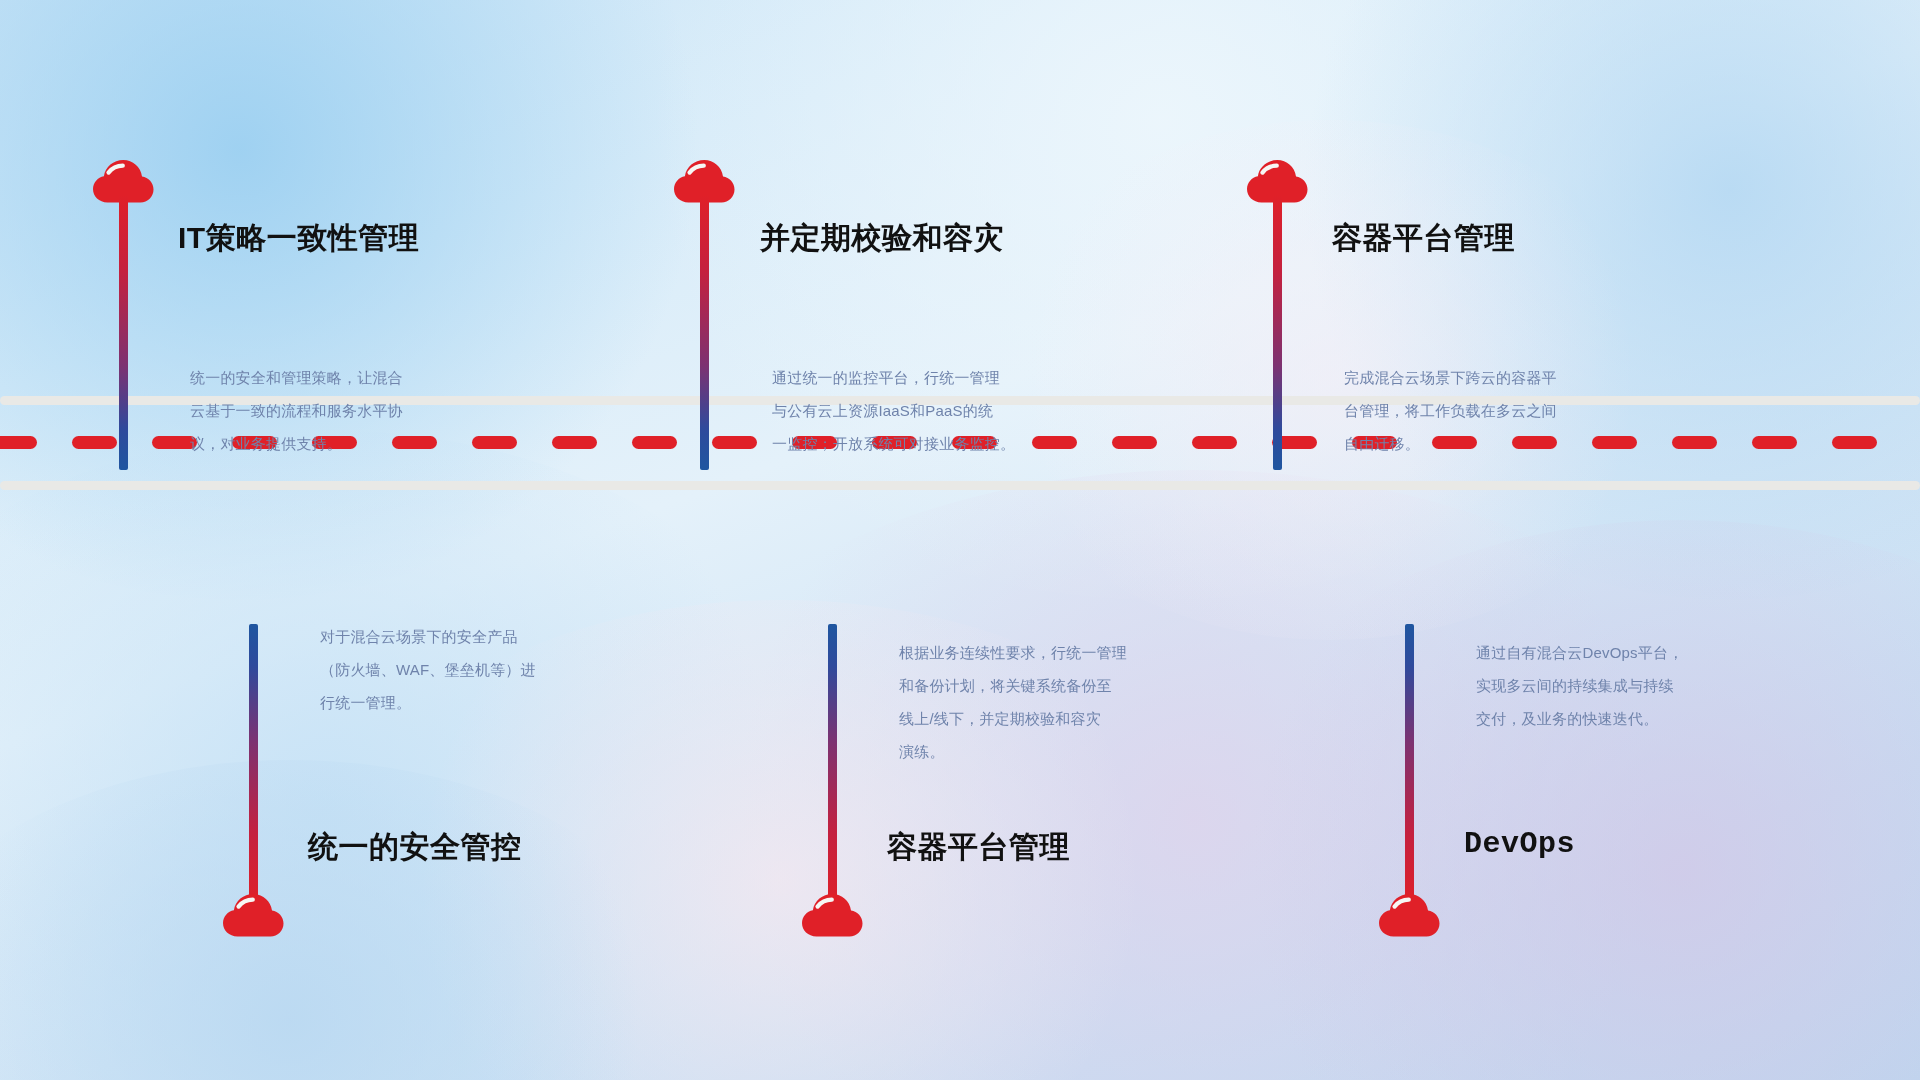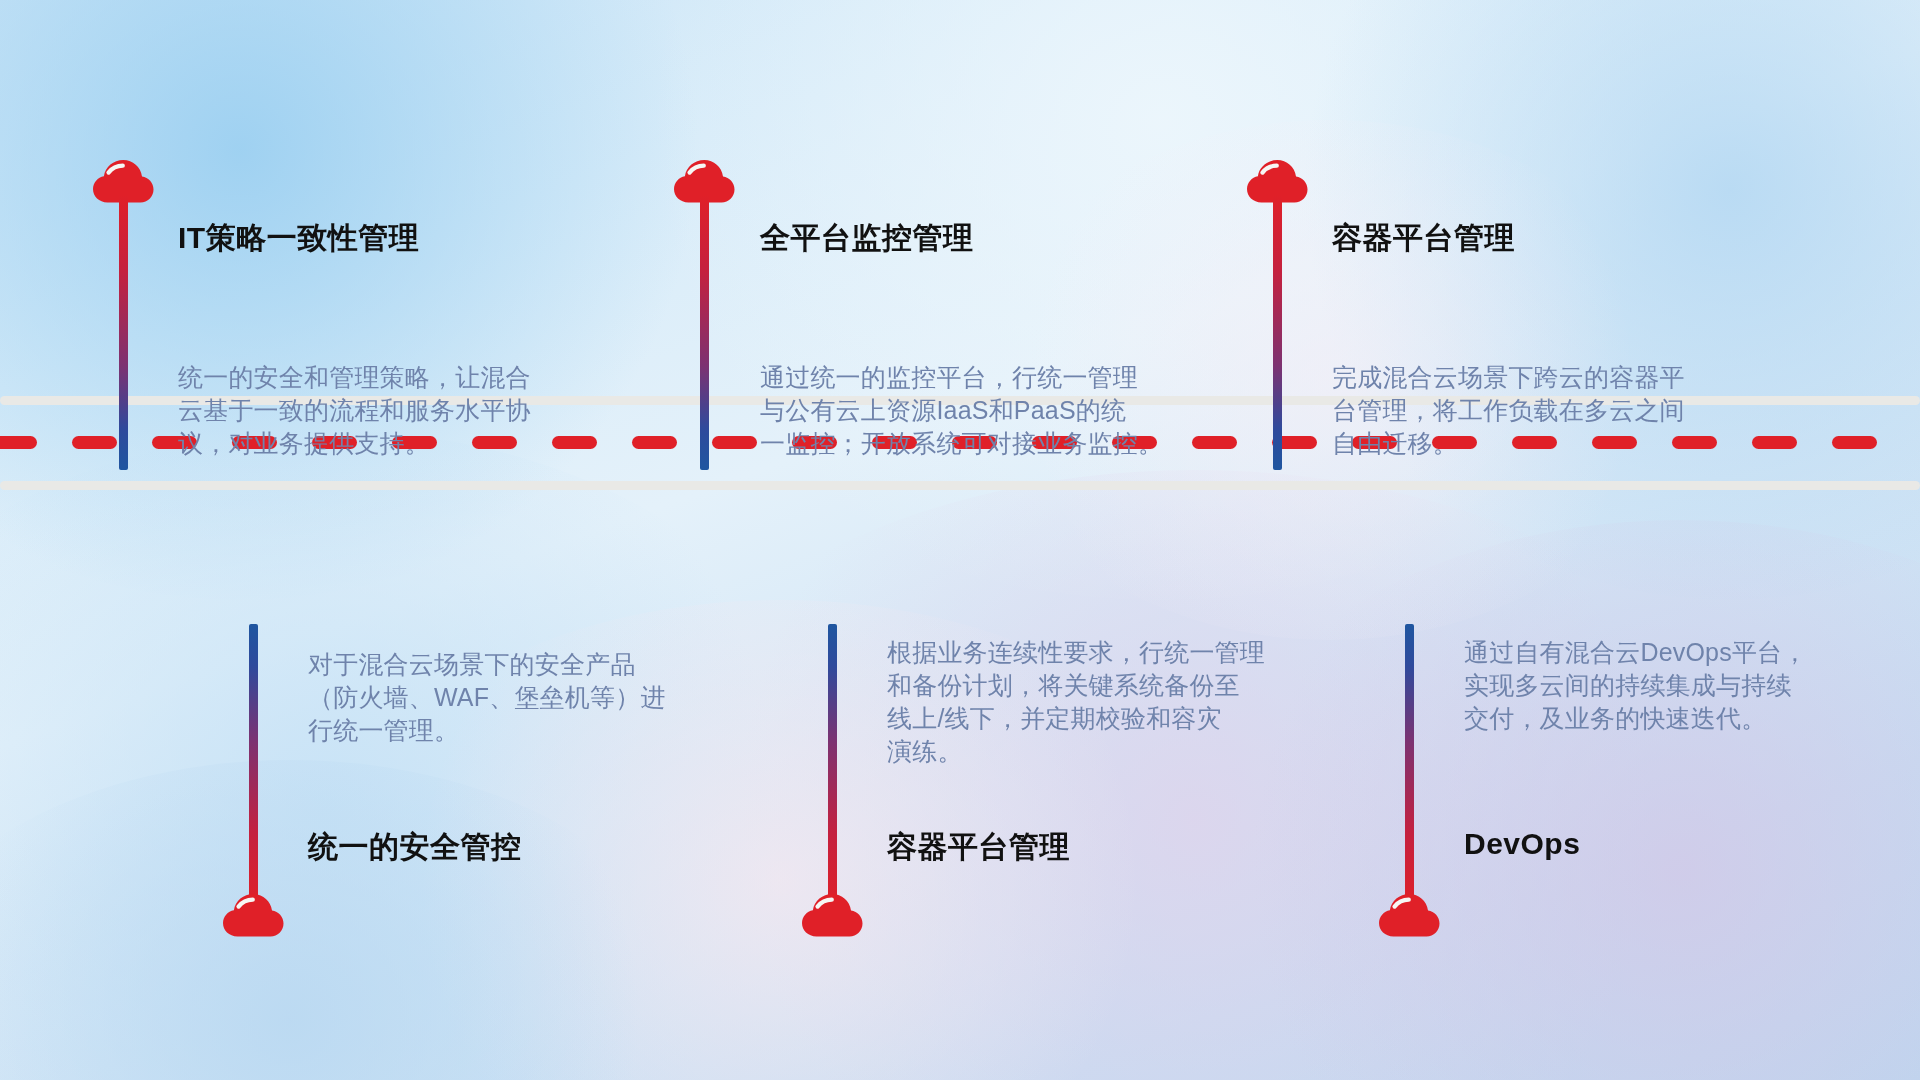--- a/index.html
+++ b/index.html
@@ -50,22 +50,22 @@
 
   .cloud { position:absolute; width:62px; height:44px; }
 
   .pin { position:absolute; width:9px; border-radius:2px; }
 
   .heading {
     position:absolute; font-size:30px; font-weight:bold; color:#111;
     letter-spacing:.5px; white-space:nowrap;
   }
   .body {
-    position:absolute; font-size:25px; line-height:33px;
-    color:#6f83ab; white-space:pre-line; letter-spacing:.2px;
+    position:absolute; font-size:15px; line-height:33px;
+    color:#6f83ab; white-space:pre-line; letter-spacing:.2px;margin-left:12px;
   }
 </style>
 </head>
 <body>
 
 <div id="bg">
   <div class="wash w-base"></div>
   <div class="wash w1"></div>
   <div class="wash w2"></div>
   <div class="wash w3"></div>
@@ -123,42 +123,42 @@
 </div>
 
 <div class="col">
   <div class="cloud" style="left:674px;top:159px;">
     <svg viewBox="0 0 62 44" width="62" height="44" aria-hidden="true">
       <path d="M14.5 43.5h33c7.2 0 13-5.9 13-13.1 0-6.7-5-12.2-11.5-13-1.3-9.2-9.2-16.3-18.7-16.3C20.4 1.1 12.2 8 10.9 17.2 4.7 18.2 0 23.6 0 30.1c0 7.3 5.9 13.4 14.5 13.4z" fill="#e02028"></path>
       <path d="M15.5 13.6c3.4-4.3 8.6-6.9 14.3-6.9" stroke="#f6f7f4" stroke-width="4.2" stroke-linecap="round" fill="none"></path>
     </svg>
   </div>
   <div class="pin" style="left:700px;top:195px;height:275px;background:linear-gradient(180deg,#e02028 0%,#c4213f 28%,#7d3271 62%,#2f4a9c 85%,#1f56a0 100%);"></div>
-  <div class="heading" style="left:760px;top:218px;">全平台监控管理</div>
+  <div class="heading" style="left:760px;top:218px;">并定期校验和容灾</div>
   <div class="body" style="left:760px;top:361px;width:450px;">通过统一的监控平台，行统一管理
 与公有云上资源IaaS和PaaS的统
 一监控；开放系统可对接业务监控。</div>
 </div>
 
 <div class="col">
   <div class="cloud" style="left:1247px;top:159px;">
     <svg viewBox="0 0 62 44" width="62" height="44" aria-hidden="true">
       <path d="M14.5 43.5h33c7.2 0 13-5.9 13-13.1 0-6.7-5-12.2-11.5-13-1.3-9.2-9.2-16.3-18.7-16.3C20.4 1.1 12.2 8 10.9 17.2 4.7 18.2 0 23.6 0 30.1c0 7.3 5.9 13.4 14.5 13.4z" fill="#e02028"></path>
       <path d="M15.5 13.6c3.4-4.3 8.6-6.9 14.3-6.9" stroke="#f6f7f4" stroke-width="4.2" stroke-linecap="round" fill="none"></path>
     </svg>
   </div>
   <div class="pin" style="left:1273px;top:195px;height:275px;background:linear-gradient(180deg,#e02028 0%,#c4213f 28%,#7d3271 62%,#2f4a9c 85%,#1f56a0 100%);"></div>
   <div class="heading" style="left:1332px;top:218px;text-align:center;">容器平台管理</div>
   <div class="body" style="left:1332px;top:361px;width:430px;">完成混合云场景下跨云的容器平
 台管理，将工作负载在多云之间
 自由迁移。</div>
 </div>
 
 <div class="col">
-  <div class="body" style="left:308px;top:648px;width:430px;">对于混合云场景下的安全产品
+  <div class="body" style="left:308px;top:620px;width:430px;">对于混合云场景下的安全产品
 （防火墙、WAF、堡垒机等）进
 行统一管理。</div>
   <div class="heading" style="left:308px;top:827px;">统一的安全管控</div>
   <div class="pin" style="left:249px;top:624px;height:282px;background:linear-gradient(180deg,#1f56a0 0%,#2f4a9c 15%,#7d3271 42%,#c4213f 74%,#e02028 100%);"></div>
   <div class="cloud" style="left:223px;top:893px;">
     <svg viewBox="0 0 62 44" width="62" height="44" aria-hidden="true">
       <path d="M14.5 43.5h33c7.2 0 13-5.9 13-13.1 0-6.7-5-12.2-11.5-13-1.3-9.2-9.2-16.3-18.7-16.3C20.4 1.1 12.2 8 10.9 17.2 4.7 18.2 0 23.6 0 30.1c0 7.3 5.9 13.4 14.5 13.4z" fill="#e02028"></path>
       <path d="M15.5 13.6c3.4-4.3 8.6-6.9 14.3-6.9" stroke="#f6f7f4" stroke-width="4.2" stroke-linecap="round" fill="none"></path>
     </svg>
   </div>
@@ -176,21 +176,21 @@
       <path d="M14.5 43.5h33c7.2 0 13-5.9 13-13.1 0-6.7-5-12.2-11.5-13-1.3-9.2-9.2-16.3-18.7-16.3C20.4 1.1 12.2 8 10.9 17.2 4.7 18.2 0 23.6 0 30.1c0 7.3 5.9 13.4 14.5 13.4z" fill="#e02028"></path>
       <path d="M15.5 13.6c3.4-4.3 8.6-6.9 14.3-6.9" stroke="#f6f7f4" stroke-width="4.2" stroke-linecap="round" fill="none"></path>
     </svg>
   </div>
 </div>
 
 <div class="col">
   <div class="body" style="left:1464px;top:636px;width:430px;">通过自有混合云DevOps平台，
 实现多云间的持续集成与持续
 交付，及业务的快速迭代。</div>
-  <div class="heading" style="left:1464px;top:827px;">DevOps</div>
+  <div class="heading" style="left:1464px;top:827px;font-family:Liberation Mono, monospace;">DevOps</div>
   <div class="pin" style="left:1405px;top:624px;height:282px;background:linear-gradient(180deg,#1f56a0 0%,#2f4a9c 15%,#7d3271 42%,#c4213f 74%,#e02028 100%);"></div>
   <div class="cloud" style="left:1379px;top:893px;">
     <svg viewBox="0 0 62 44" width="62" height="44" aria-hidden="true">
       <path d="M14.5 43.5h33c7.2 0 13-5.9 13-13.1 0-6.7-5-12.2-11.5-13-1.3-9.2-9.2-16.3-18.7-16.3C20.4 1.1 12.2 8 10.9 17.2 4.7 18.2 0 23.6 0 30.1c0 7.3 5.9 13.4 14.5 13.4z" fill="#e02028"></path>
       <path d="M15.5 13.6c3.4-4.3 8.6-6.9 14.3-6.9" stroke="#f6f7f4" stroke-width="4.2" stroke-linecap="round" fill="none"></path>
     </svg>
   </div>
 </div>
 
 </body></html>

